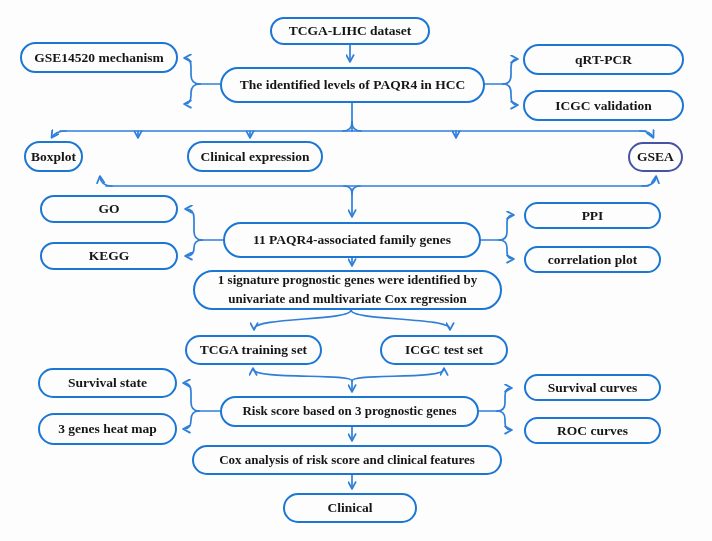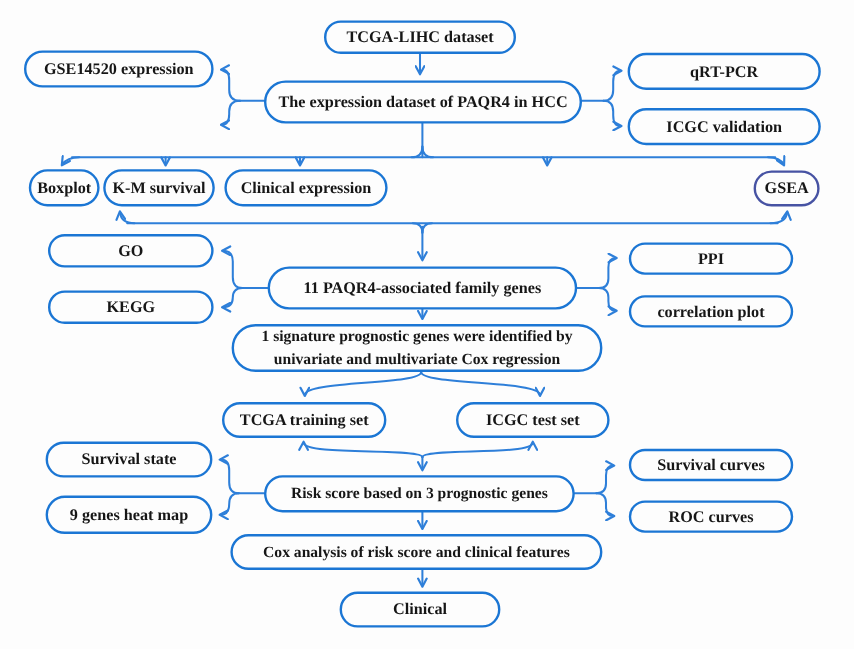--- a/index.html
+++ b/index.html
@@ -95,43 +95,42 @@
       <path d="M479,411 L497,411"></path>
       <path d="M497,411 Q505,411 505,403 L505,396 Q505,388 511,388" marker-end="url(#arr)"></path>
       <path d="M497,411 Q505,411 505,419 L505,422 Q505,430 511,430" marker-end="url(#arr)"></path>
 
       <path d="M352,427 L352,440" marker-end="url(#arr)"></path>
       <path d="M352,475 L352,488" marker-end="url(#arr)"></path>
     </g>
   </svg>
 
   <div class="node" style="left:270px;top:17px;width:160px;height:28px">TCGA-LIHC dataset</div>
-  <div class="node" style="left:20px;top:42px;width:158px;height:31px">GSE14520 expression</div>
-  <div class="node" style="left:220px;top:67px;width:265px;height:36px">The expression dataset of PAQR4 in HCC</div>
+  <div class="node" style="left:20px;top:42px;width:158px;height:31px">GSE14520 mechanism</div>
+  <div class="node" style="left:220px;top:67px;width:265px;height:36px">The identified levels of PAQR4 in HCC</div>
   <div class="node" style="left:523px;top:44px;width:161px;height:31px">qRT-PCR</div>
   <div class="node" style="left:523px;top:90px;width:161px;height:31px">ICGC validation</div>
 
   <div class="node" style="left:24px;top:141px;width:59px;height:31px">Boxplot</div>
-  <div class="node" style="left:86px;top:141px;width:93px;height:31px">K-M survival</div>
   <div class="node" style="left:187px;top:141px;width:136px;height:31px">Clinical expression</div>
   <div class="node gsea" style="left:628px;top:142px;width:55px;height:30px">GSEA</div>
 
   <div class="node" style="left:40px;top:242px;width:138px;height:28px">KEGG</div>
   <div class="node" style="left:40px;top:195px;width:138px;height:28px">GO</div>
   <div class="node" style="left:223px;top:222px;width:258px;height:36px">11 PAQR4-associated family genes</div>
   <div class="node" style="left:524px;top:202px;width:137px;height:27px">PPI</div>
   <div class="node" style="left:524px;top:246px;width:137px;height:27px">correlation plot</div>
 
   <div class="node wrap" style="left:193px;top:270px;width:309px;height:40px;border-radius:20px">1 signature prognostic genes were identified by univariate and multivariate Cox regression</div>
 
   <div class="node" style="left:185px;top:335px;width:137px;height:30px">TCGA training set</div>
   <div class="node" style="left:380px;top:335px;width:128px;height:30px">ICGC test set</div>
 
   <div class="node" style="left:38px;top:368px;width:139px;height:30px">Survival state</div>
-  <div class="node" style="left:38px;top:413px;width:139px;height:32px">9 genes heat map</div>
+  <div class="node" style="left:38px;top:413px;width:139px;height:32px">3 genes heat map</div>
   <div class="node tight" style="left:220px;top:396px;width:259px;height:31px">Risk score based on 3 prognostic genes</div>
   <div class="node" style="left:524px;top:374px;width:137px;height:27px">Survival curves</div>
   <div class="node" style="left:524px;top:417px;width:137px;height:27px">ROC curves</div>
 
   <div class="node tight" style="left:192px;top:445px;width:310px;height:30px">Cox analysis of risk score and clinical features</div>
   <div class="node" style="left:283px;top:493px;width:134px;height:30px">Clinical</div>
 
 </div>
 
 </body></html>

